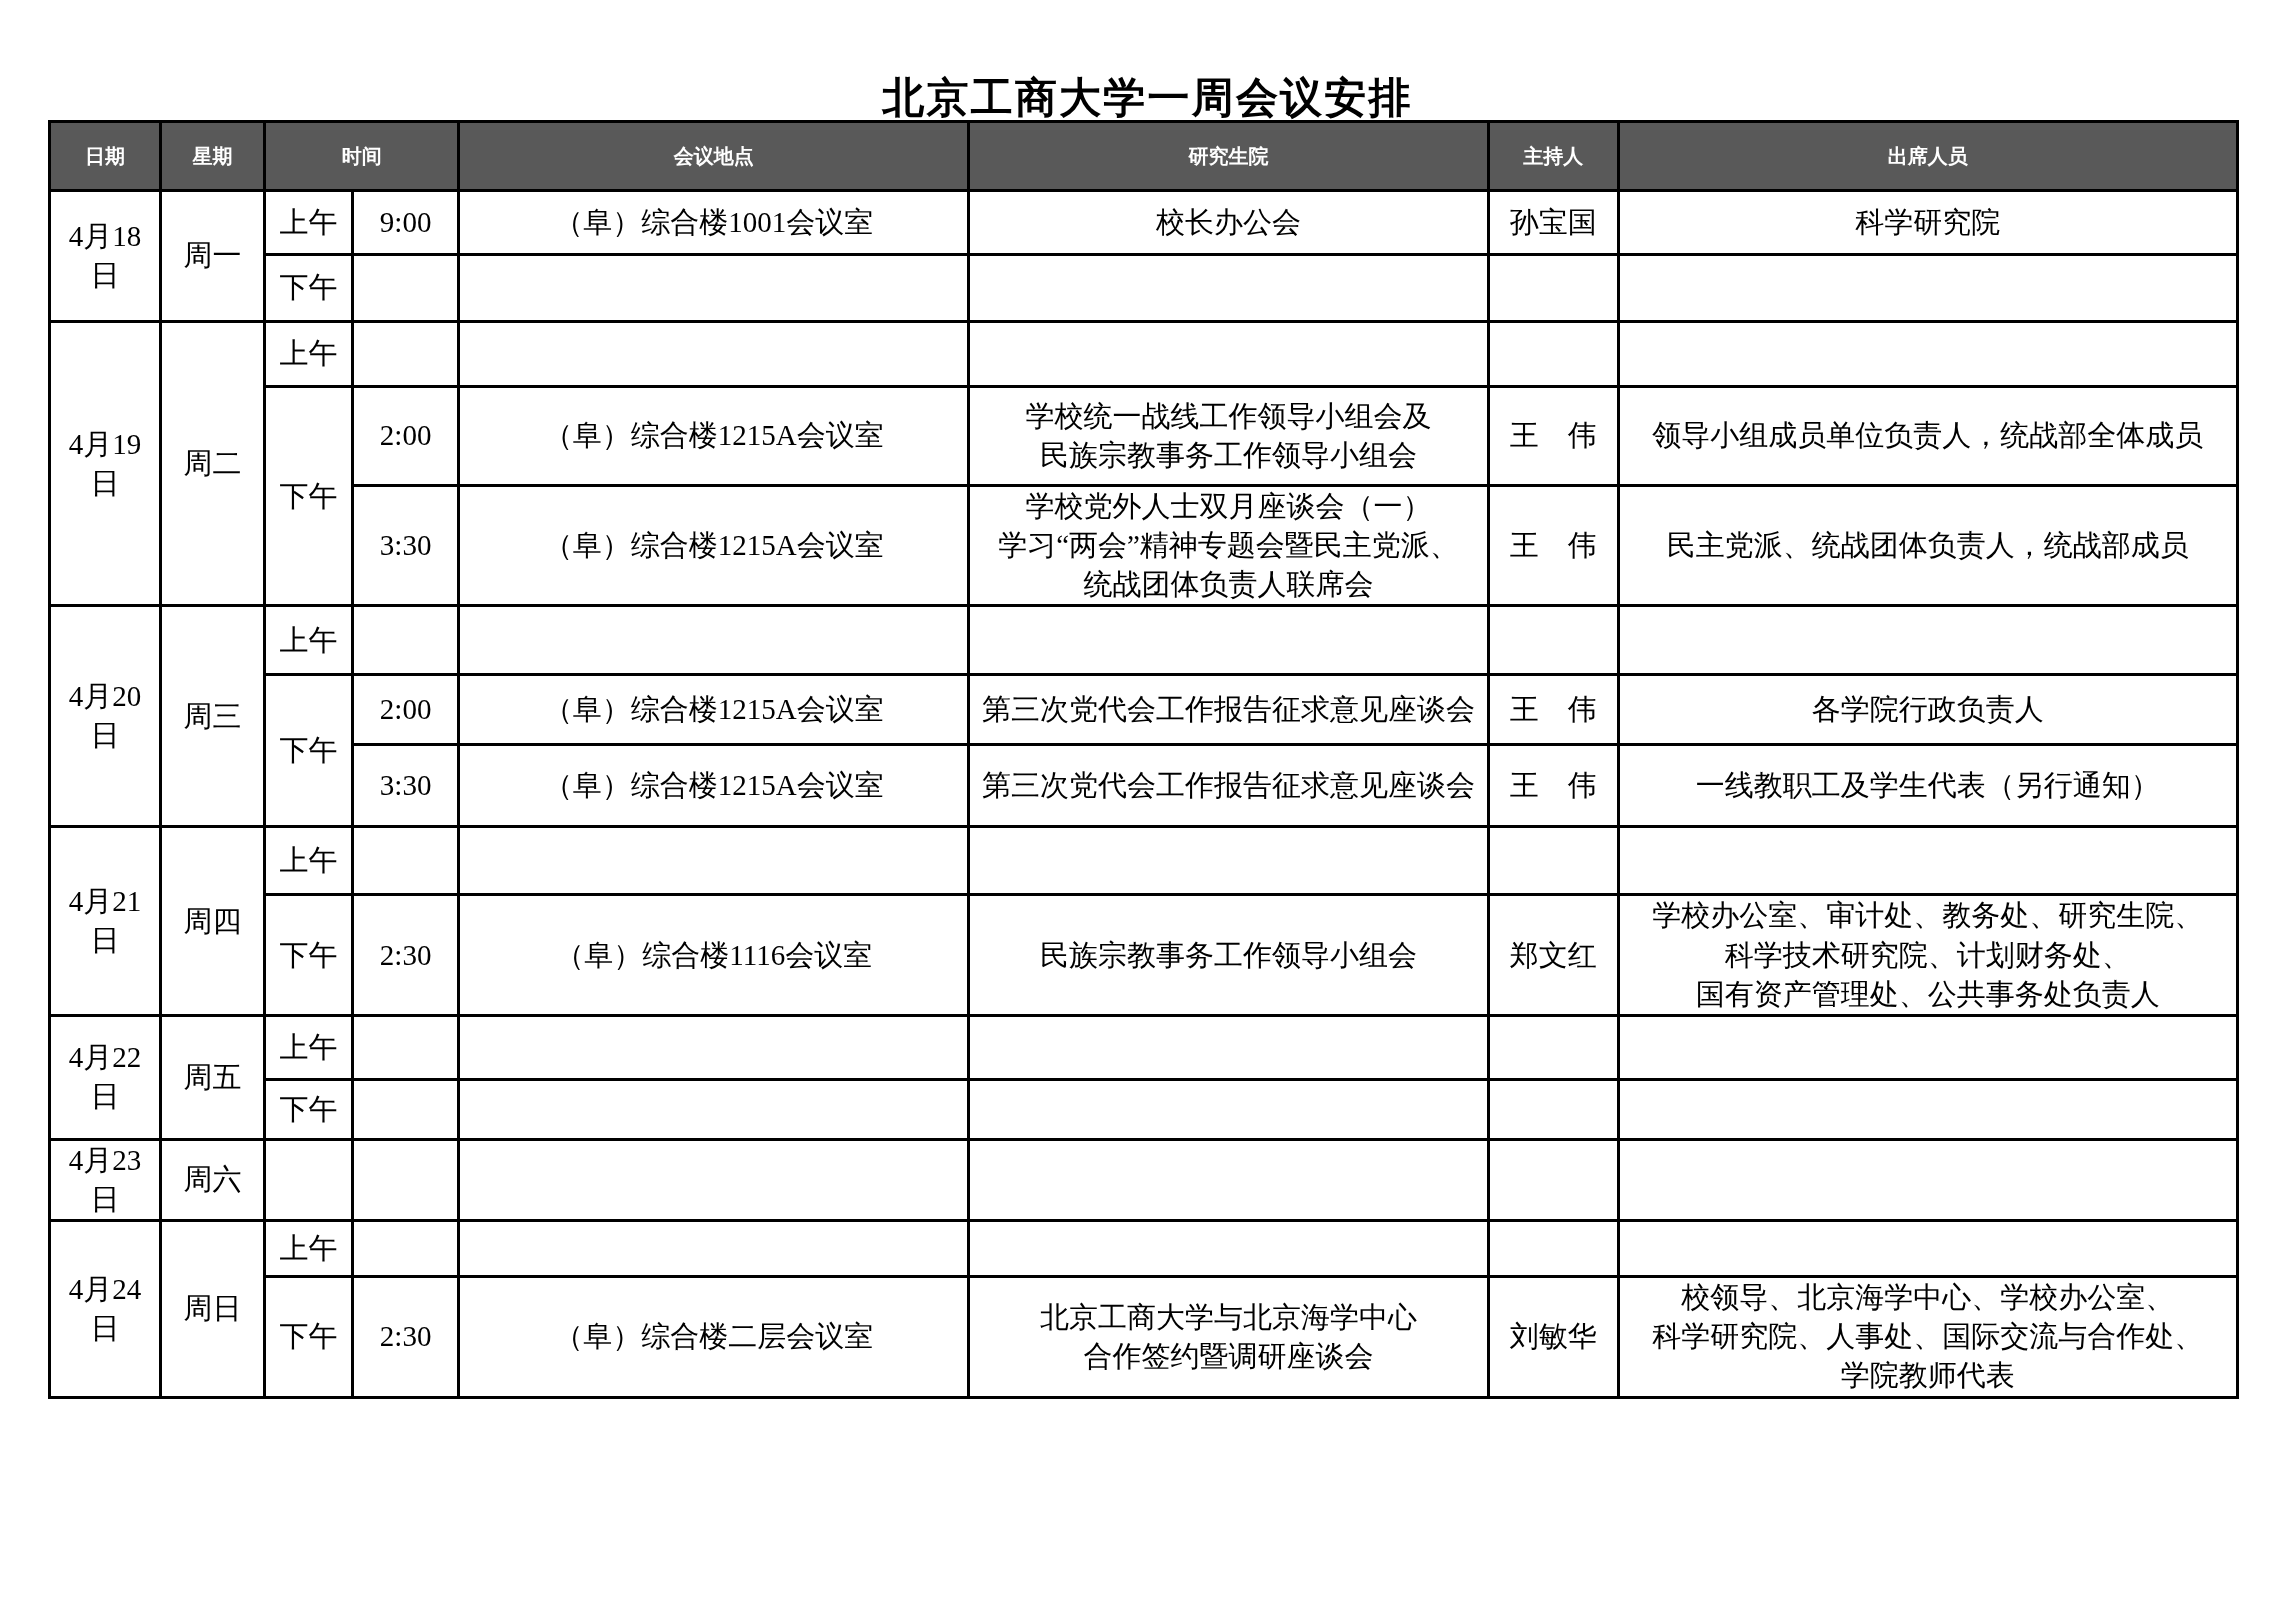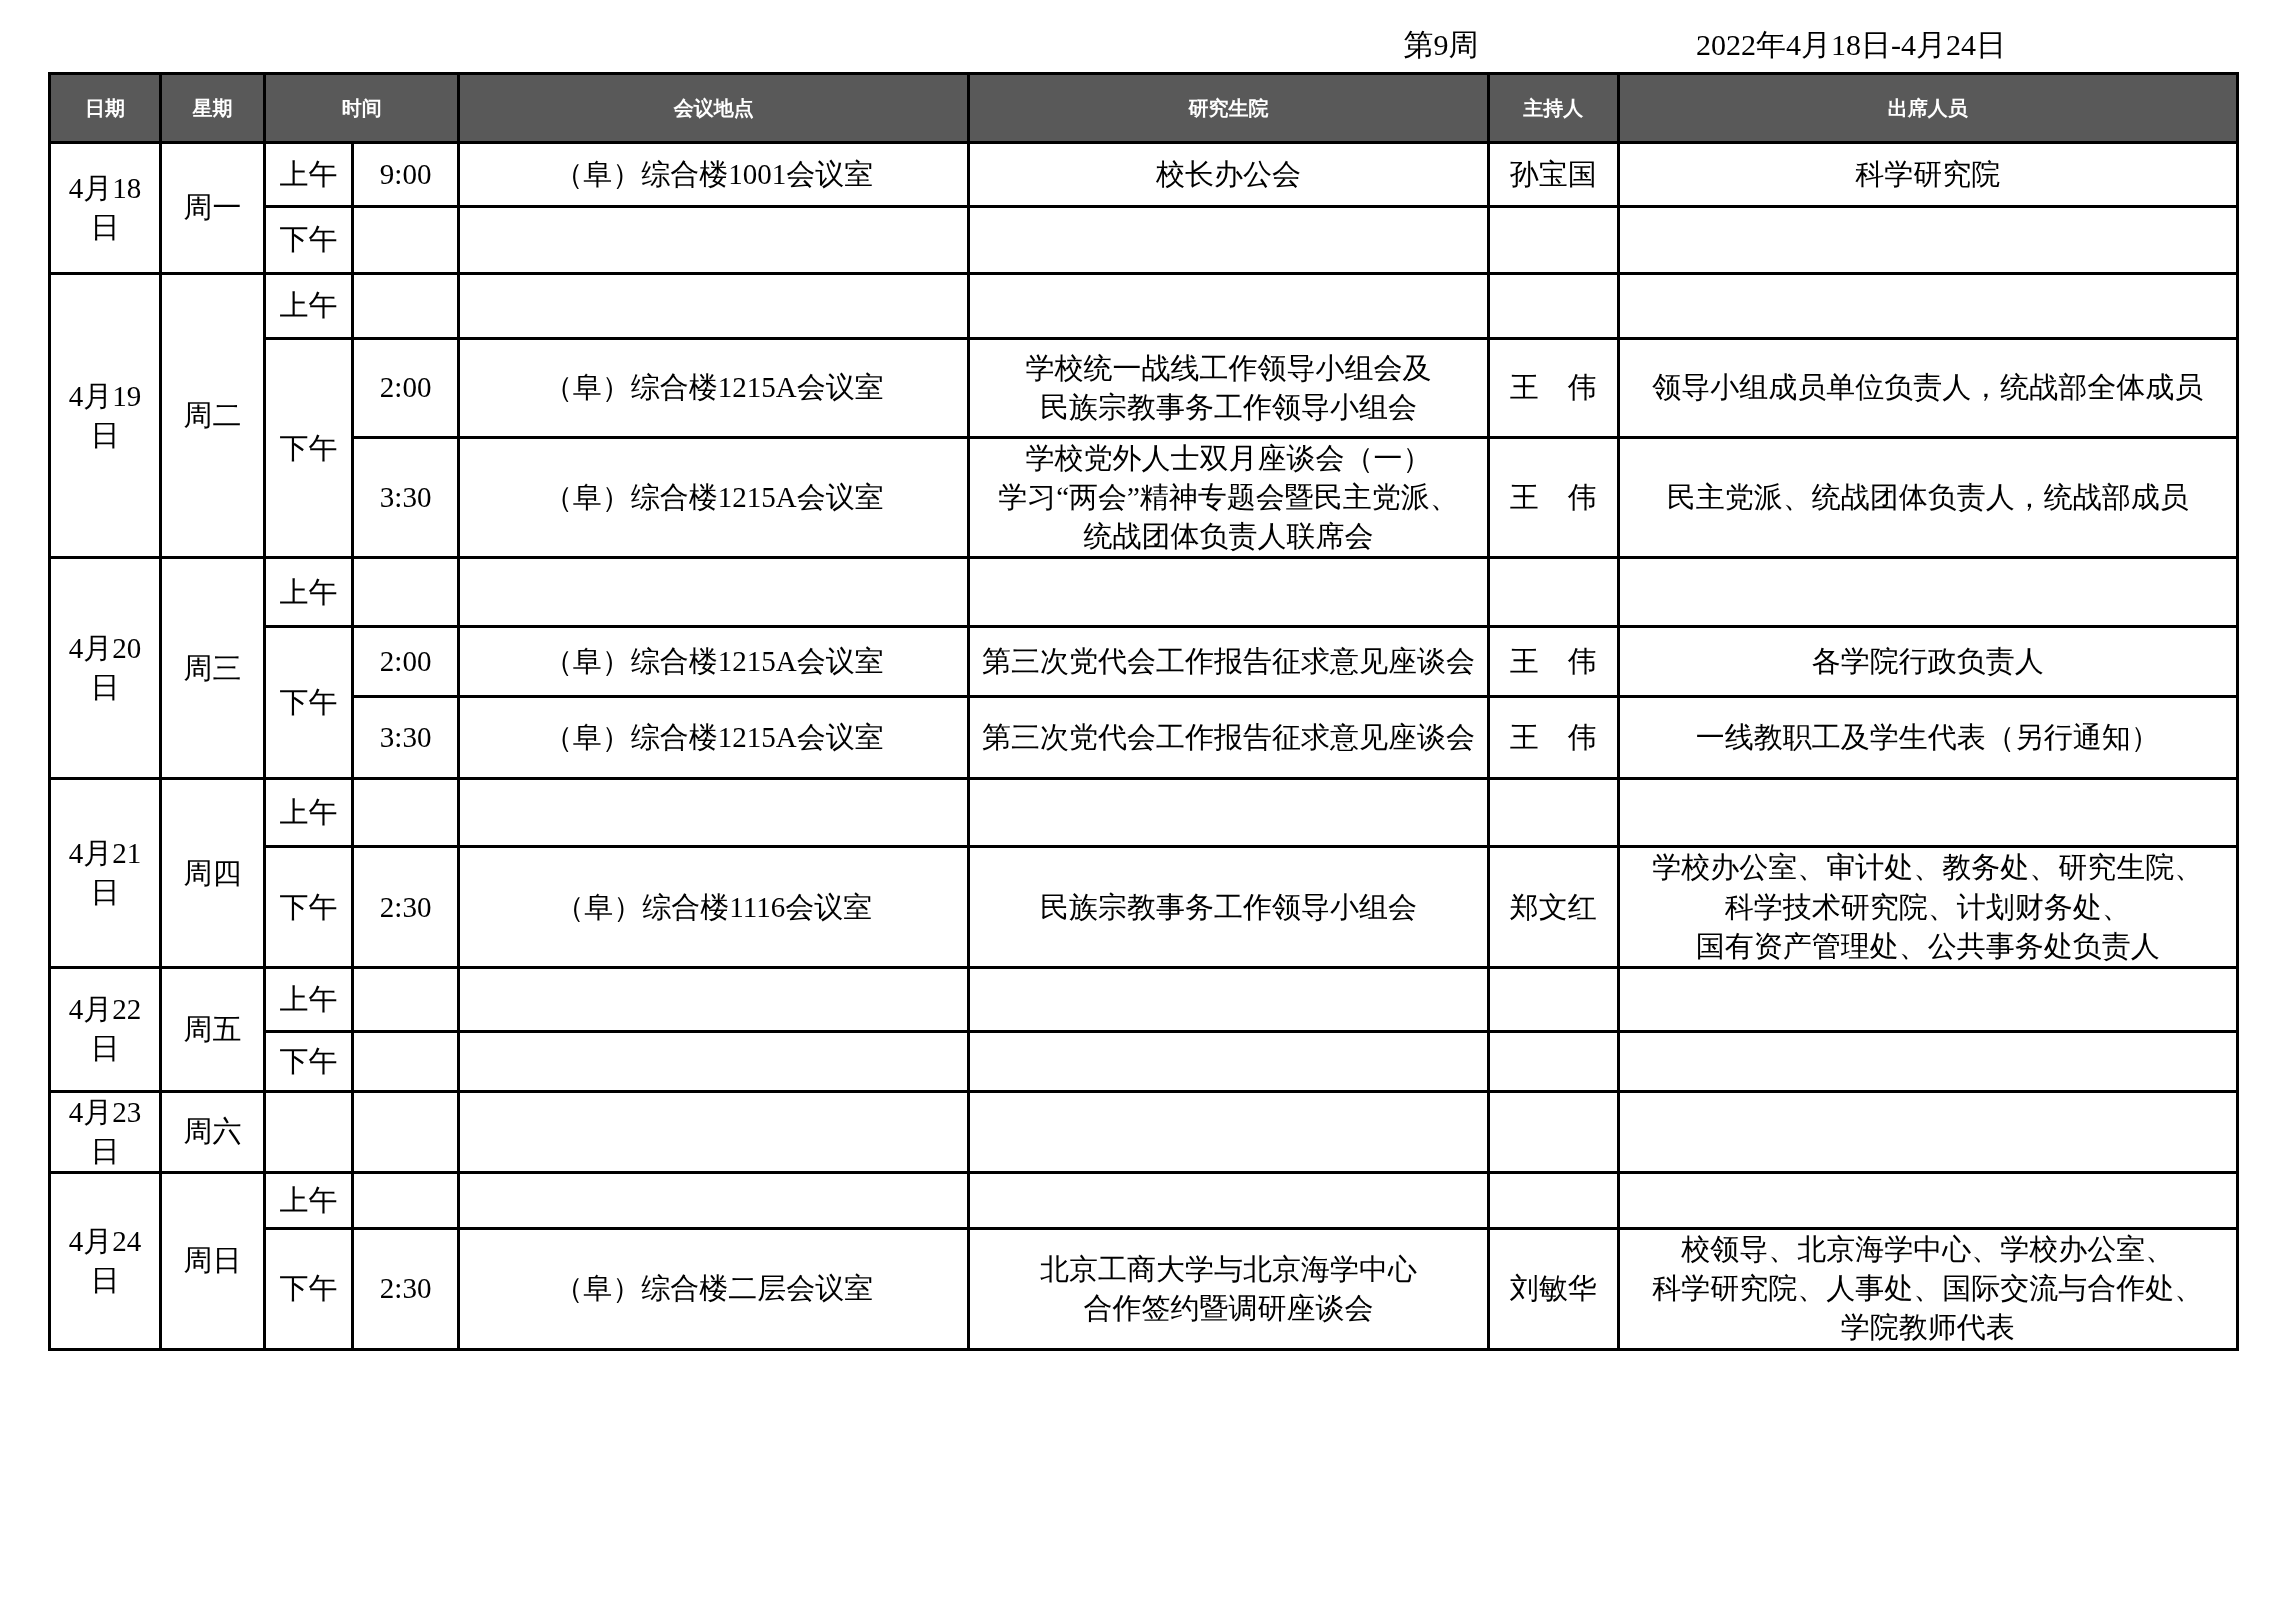--- a/index.html
+++ b/index.html
@@ -51,25 +51,22 @@
     font-size: 29px;
     line-height: 1.35;
     white-space: pre-line;
   }
 </style>
 </head>
 <body>
 
 <div class="page">
 
-
-  <div class="subtitle-row">
-    <span class="week-label">第9周</span>
-    <span class="date-range">2022年4月18日-4月24日</span>
-  </div>
+  <div class="title">北京工商大学一周会议安排</div>
+
 
   <table class="schedule">
     <colgroup>
       <col style="width:111px">
         <col style="width:104px">
         <col style="width:88px">
         <col style="width:106px">
       <col style="width:510px">
         <col style="width:519px">
         <col style="width:130px">

